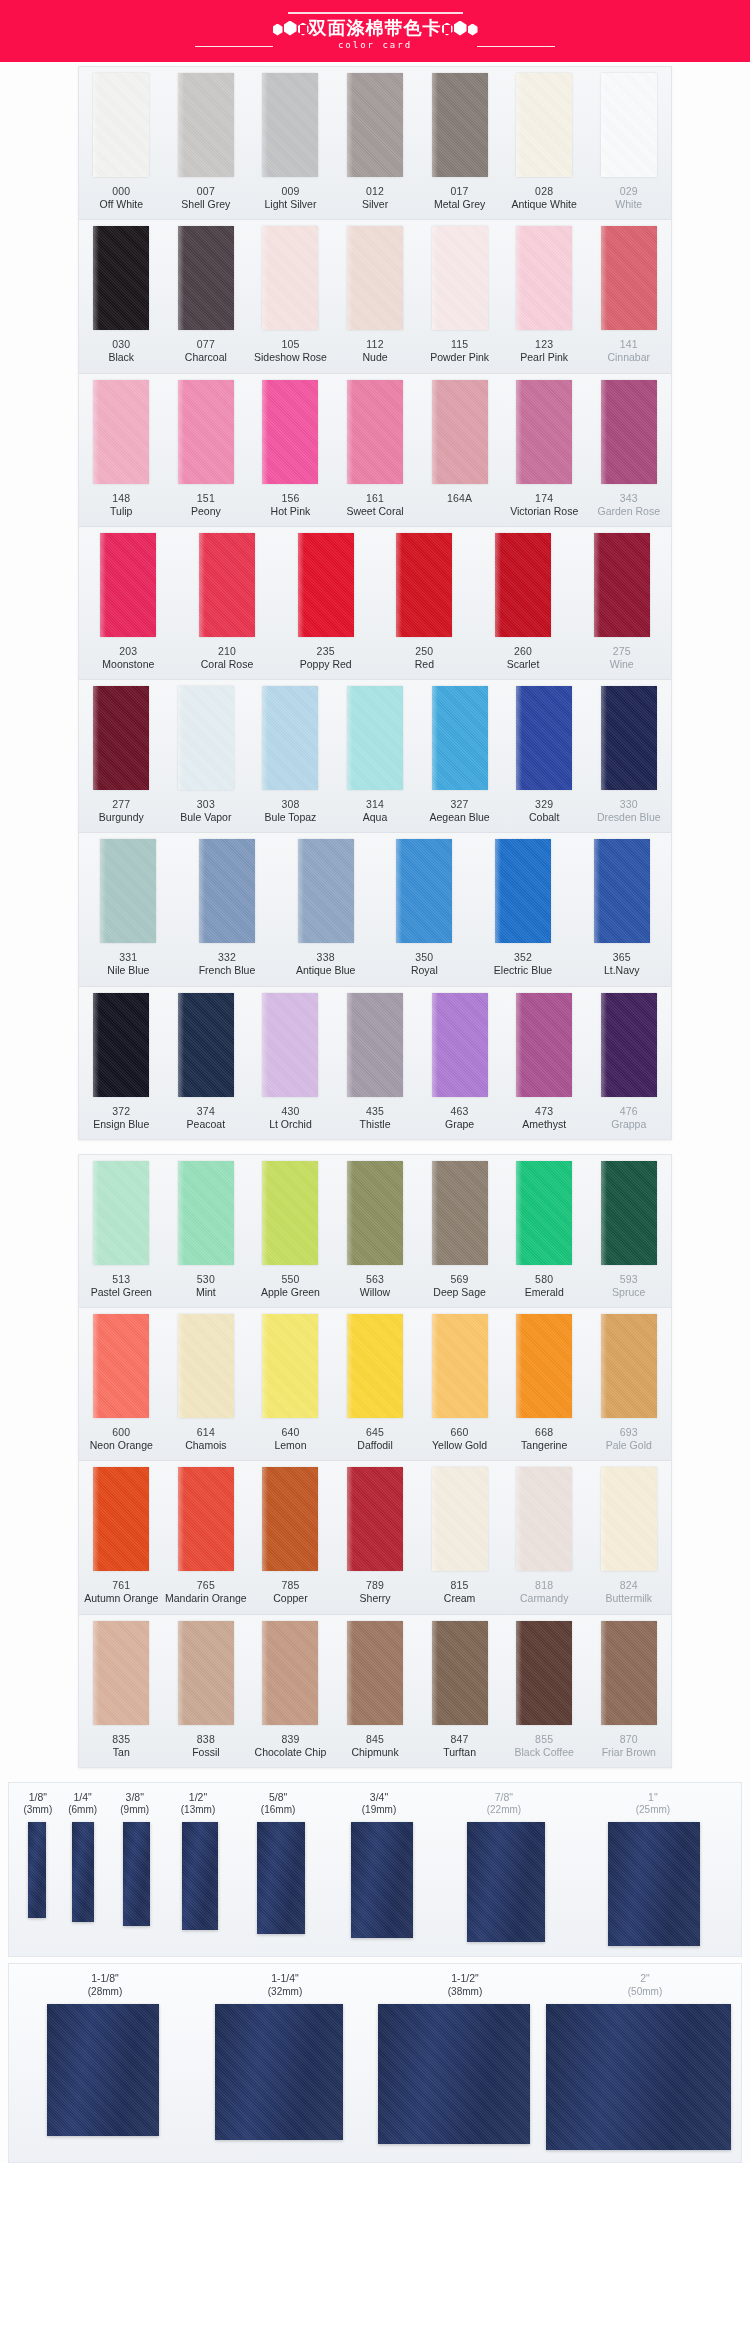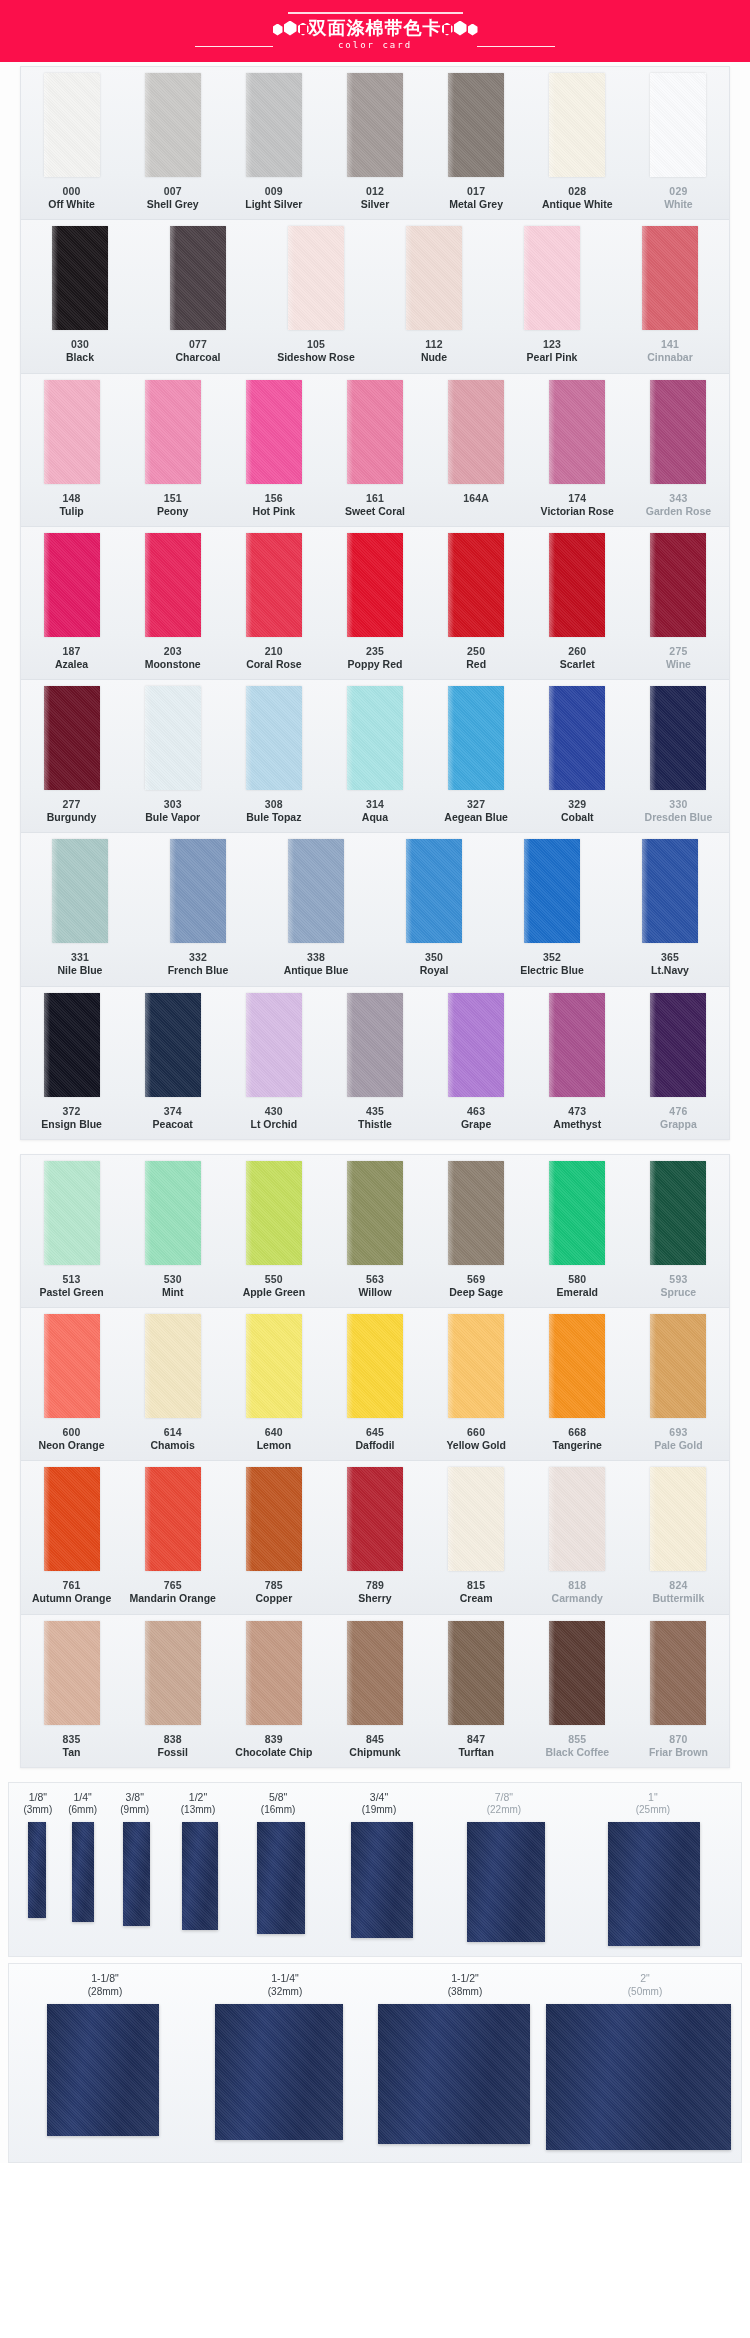--- a/index.html
+++ b/index.html
@@ -79,26 +79,25 @@
     height: 1px;
     width: 78px;
     background: rgba(255,255,255,0.9);
   }
   .sub-line.l { left: 195px; }
   .sub-line.r { right: 195px; }
 
   
   .panel {
     margin: 14px auto;
-    width: 710px;
+    width: 594px;
     background: linear-gradient(180deg,#f2f4f7 0%, #eceff3 40%, #e7eaef 100%);
     border: 1px solid #e2e5ea;
     box-shadow: 0 1px 2px rgba(0,0,0,0.06);
     position: relative;
-    font-weight: bold;
   }
   .panel.p1 { margin-top: 4px; }
   .panel.p2 { margin-top: 10px; }
 
   .swatch-row {
     display: flex;
     width: 100%;
     position: relative;
     border-bottom: 1px solid #dfe3e8;
     background: linear-gradient(180deg,#f6f7f9 0%,#eef1f4 70%,#e9ecf0 100%);
@@ -334,20 +333,29 @@
           <div class="chip-wrap">
             <div class="chip" style="background: rgb(239, 220, 214);"></div>
           </div>
           <div class="labels">
             <div class="code">112</div>
             <div class="cname">Nude</div>
           </div>
         </div>
         <div class="cell">
           <div class="chip-wrap">
+            <div class="chip" style="background: rgb(248, 233, 234);"></div>
+          </div>
+          <div class="labels">
+            <div class="code">115</div>
+            <div class="cname">Powder Pink</div>
+          </div>
+        </div>
+        <div class="cell">
+          <div class="chip-wrap">
             <div class="chip" style="background: rgb(248, 207, 219);"></div>
           </div>
           <div class="labels">
             <div class="code">123</div>
             <div class="cname">Pearl Pink</div>
           </div>
         </div>
         <div class="cell faded">
           <div class="chip-wrap">
             <div class="chip" style="background: rgb(217, 98, 110);"></div>
@@ -417,29 +425,20 @@
           <div class="chip-wrap">
             <div class="chip" style="background: rgb(168, 73, 124);"></div>
           </div>
           <div class="labels">
             <div class="code">343</div>
             <div class="cname">Garden Rose</div>
           </div>
         </div>
       </div>
       <div class="swatch-row">
-        <div class="cell">
-          <div class="chip-wrap">
-            <div class="chip" style="background: rgb(226, 26, 100);"></div>
-          </div>
-          <div class="labels">
-            <div class="code">187</div>
-            <div class="cname">Azalea</div>
-          </div>
-        </div>
         <div class="cell">
           <div class="chip-wrap">
             <div class="chip" style="background: rgb(231, 36, 92);"></div>
           </div>
           <div class="labels">
             <div class="code">203</div>
             <div class="cname">Moonstone</div>
           </div>
         </div>
         <div class="cell">

